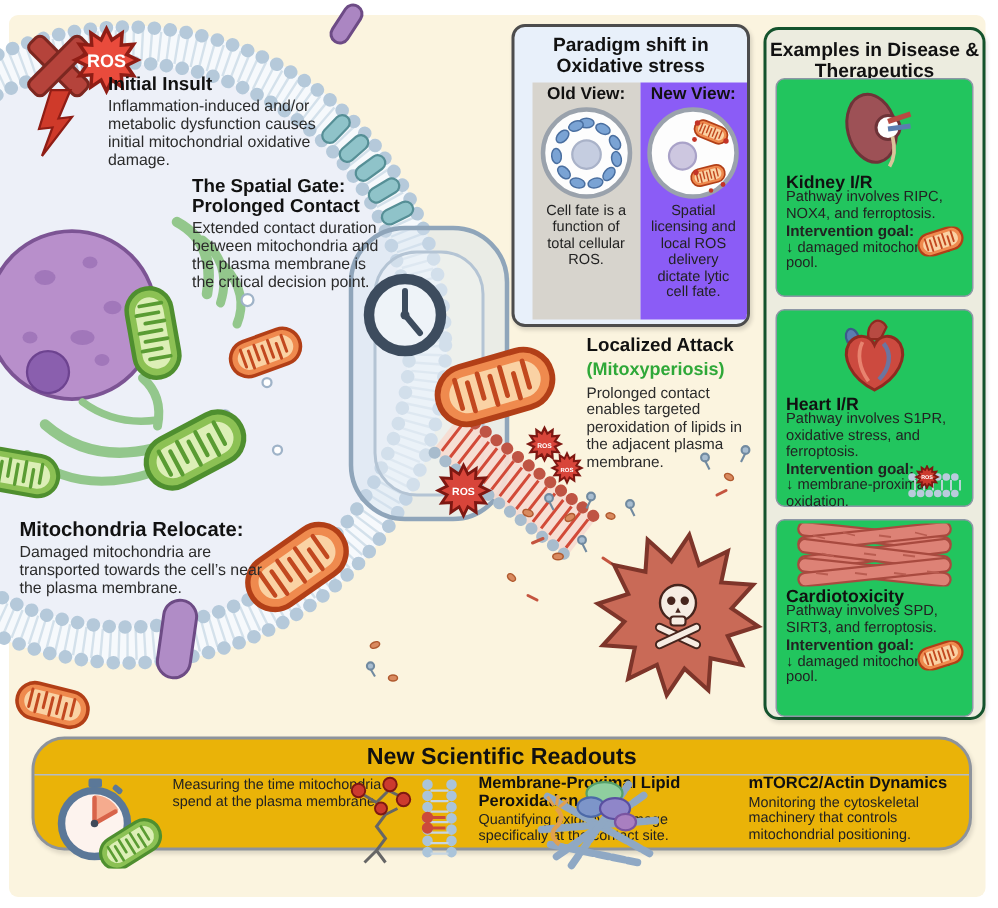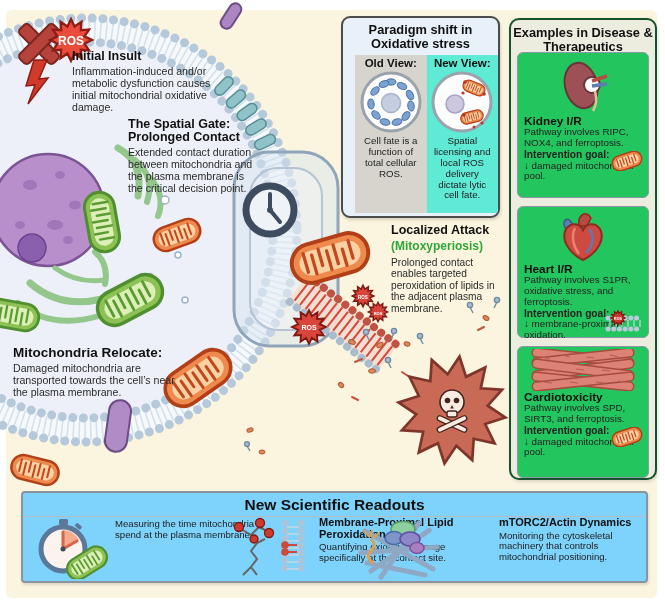--- a/index.html
+++ b/index.html
@@ -19,41 +19,41 @@
   .ann-lethal{left:258px;top:381px;width:124px;}
   .ann-lethal h3{font-size:14px;}
   .panel{position:absolute;box-sizing:border-box;z-index:4;}
   
   .paradigm{left:341px;top:16px;width:159px;height:202px;border:2px solid #4c4c4c;
             border-radius:9px;background:#e8f0fa;overflow:hidden;box-shadow:1px 2px 3px rgba(0,0,0,.15);}
   .paradigm .hd{font-size:12.8px;font-weight:bold;text-align:center;padding:5px 4px 4px 4px;line-height:1.1;color:#111;border-radius:14px;}
   .paradigm .cols{display:flex;height:158px;padding-left:12px;}
   .paradigm .col{flex:1;display:flex;flex-direction:column;align-items:center;}
   .col.old{background:#d7d4cd;}
-  .col.new{background:#5eead4;}
+  .col.new{background:#8b5cf6;}
   .col .lbl{font-size:11.5px;font-weight:bold;margin-top:2px;color:#111;}
   .col .cap{font-size:9.7px;line-height:1.12;text-align:center;padding:1px 5px;color:#222;}
   
   .examples{left:509px;top:18px;width:148px;height:462px;border:2px solid #14532d;
             border-radius:10px;background:#ececdf;box-shadow:1px 2px 3px rgba(0,0,0,.12);}
   .examples .hd{font-size:12.8px;font-weight:bold;text-align:center;line-height:1.08;padding-top:6px;color:#111;}
   .card{position:absolute;left:6px;right:6px;background:#22c55e;border:1.5px solid #8d97a6;
         border-radius:6px;padding:2px 6px 3px 6px;box-sizing:border-box;}
   .card1{top:32px;height:146px;}
   .card2{top:186px;height:132px;}
   .card3{top:326px;height:132px;}
   .card .cicon{display:flex;justify-content:center;}
   .card h4{margin:0;font-size:11.8px;line-height:1.05;color:#111;}
   .card p{margin:0;font-size:9.8px;line-height:1.1;color:#222;}
   .card .goalrow{position:relative;}
   .card .goal-ic{position:absolute;right:-2px;top:2px;}
   .card b{font-size:10.2px;}
   
-  .readouts{left:21px;top:491px;width:627px;height:92px;border:2px solid #8d939c;
-            border-radius:4px;background:#7dd3fc;box-shadow:1px 2px 3px rgba(0,0,0,.12);}
+  .readouts{left:21px;top:491px;width:627px;height:76px;border:2px solid #8d939c;
+            border-radius:22px;background:#eab308;box-shadow:1px 2px 3px rgba(0,0,0,.12);}
   .readouts .hd{font-size:15.5px;font-weight:bold;text-align:center;padding-top:3px;color:#111;}
   .readouts .divider{border-bottom:1.5px solid #b3bcc7;margin-top:2px;}
   .ritem-ic{position:absolute;}
   .ritem-tx{position:absolute;}
   .ritem-tx h4{margin:0 0 2px 0;font-size:11px;line-height:1.05;color:#111;}
   .ritem-tx p{margin:0;font-size:9.6px;line-height:1.12;color:#222;}
 </style>
 </head>
 <body>
 

